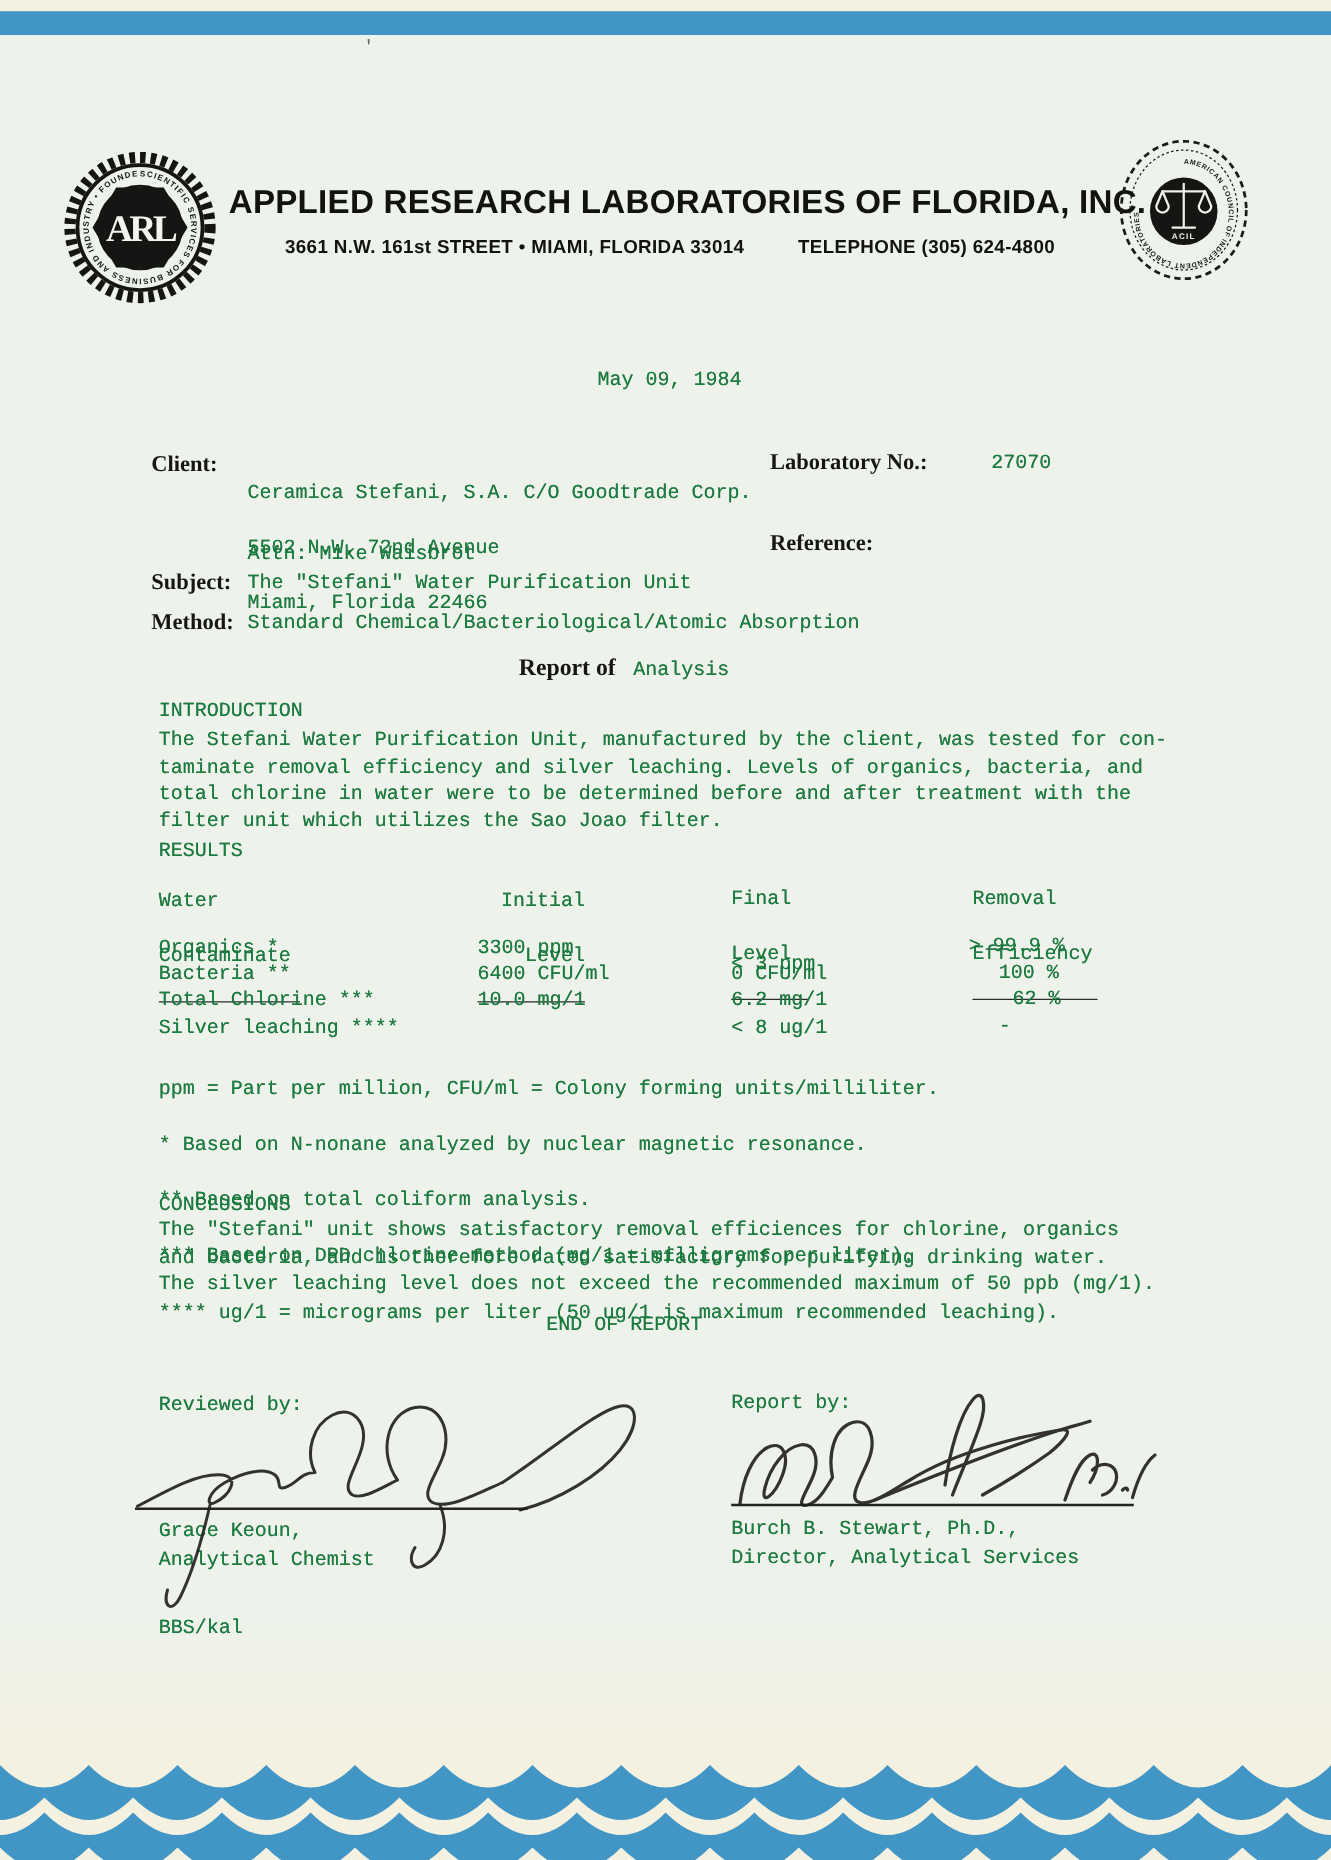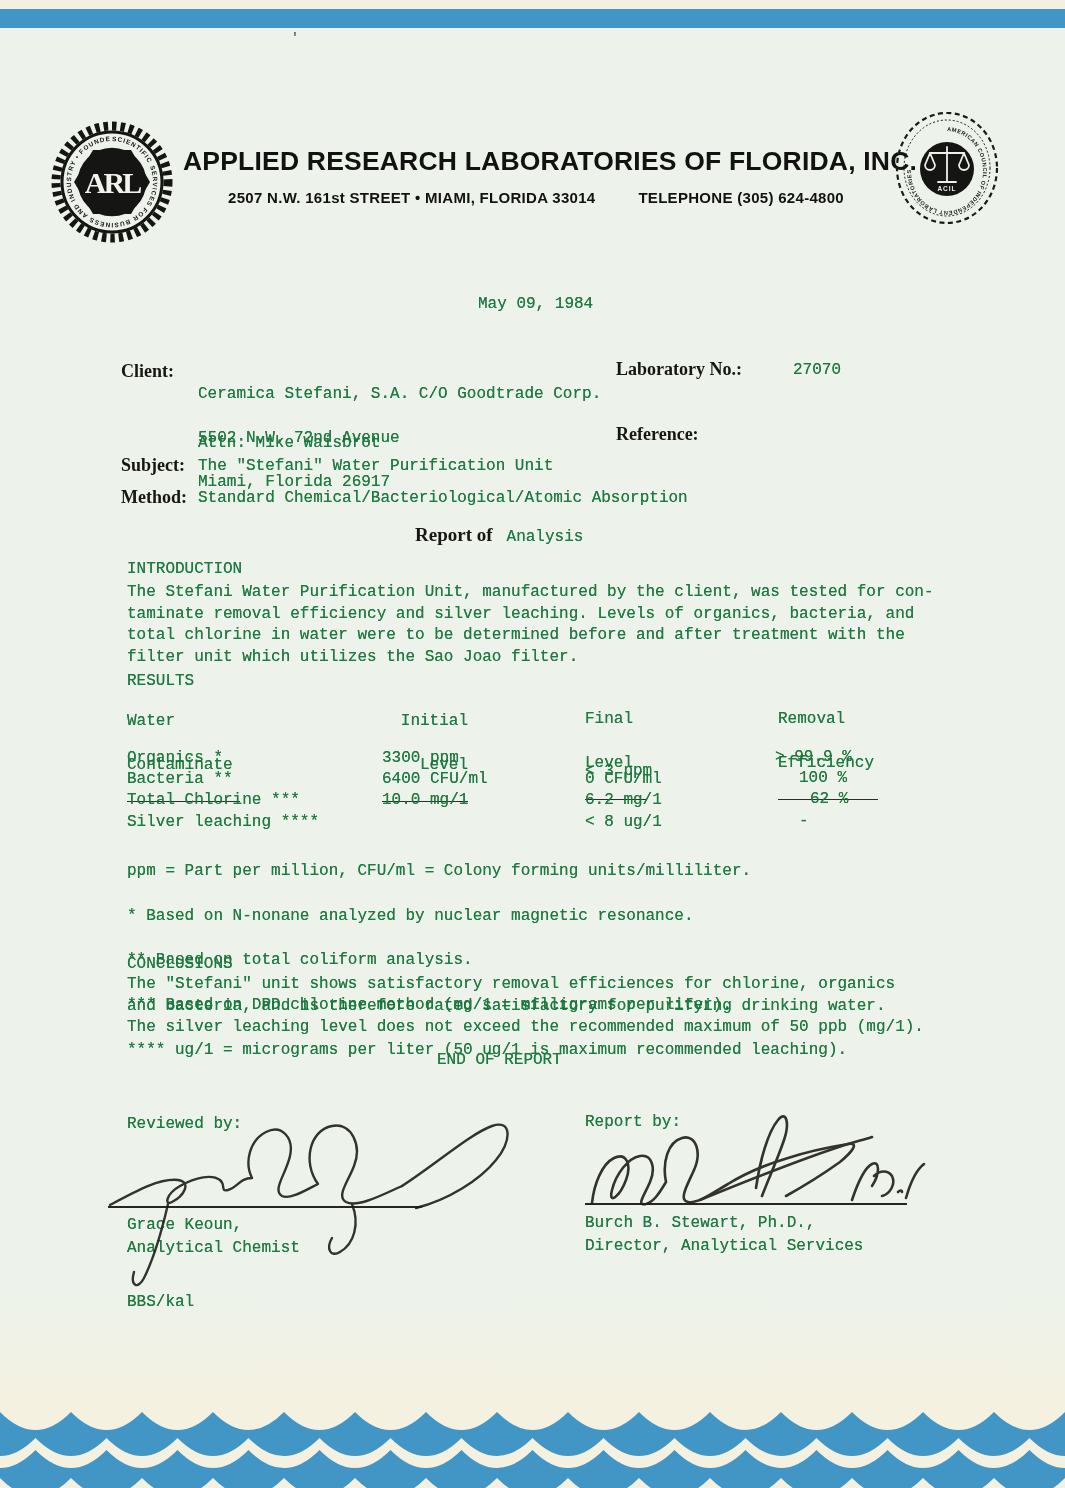--- a/index.html
+++ b/index.html
@@ -37,21 +37,21 @@
     <text font-family="Liberation Sans, sans-serif" font-size="6.4" font-weight="700" fill="#151513" letter-spacing="1">
       <textPath href="#ringL">SCIENTIFIC SERVICES FOR BUSINESS AND INDUSTRY • FOUNDED 1949 •</textPath>
     </text>
     <polygon points="103,65 84,33 46,33 27,65 46,97 84,97" fill="#151513"></polygon>
     <text x="65" y="76" text-anchor="middle" fill="#f2f2ee" font-family="Liberation Serif, serif" font-weight="700" font-size="30" letter-spacing="-3">ARL</text>
   </svg>
 
   <div class="abs lhead" style="left:183px;top:146px;font-size:26.5px;letter-spacing:.2px;">APPLIED RESEARCH LABORATORIES OF FLORIDA, INC.</div>
 
   <div class="abs" style="left:228px;top:189px;width:616px;display:flex;justify-content:space-between;">
-    <span class="lhead" style="font-size:15px;letter-spacing:.3px;">2507 N.W. 161st STREET • MIAMI, FLORIDA 33014</span>
+    <span class="lhead" style="font-size:15px;letter-spacing:.3px;">3661 N.W. 161st STREET • MIAMI, FLORIDA 33014</span>
     <span class="lhead" style="font-size:15px;letter-spacing:.3px;">TELEPHONE (305) 624-4800</span>
   </div>
 
 
   <svg class="abs" style="left:891px;top:107px;" width="112" height="122" viewBox="0 0 112 122">
     <defs>
       <path id="ringR" d="M56,24 A36,40 0 1 1 55.99,24"></path>
     </defs>
     <ellipse cx="56" cy="61" rx="50" ry="55" fill="none" stroke="#1b1b19" stroke-width="2.2" stroke-dasharray="5 3.5"></ellipse>
     <ellipse cx="56" cy="61" rx="43" ry="48" fill="none" stroke="#1b1b19" stroke-width="1" stroke-dasharray="2 2"></ellipse>
@@ -68,21 +68,21 @@
     </g>
     <text x="56" y="84" text-anchor="middle" fill="#f0efe9" font-family="Liberation Sans, sans-serif" font-size="6.5" font-weight="700" letter-spacing="1">ACIL</text>
   </svg>
 
   <div class="abs mono" style="left:478px;top:295px;">May 09, 1984</div>
 
   <div class="abs plabel" style="left:121px;top:361px;">Client:</div>
   <div class="abs mono lh22" style="left:198px;top:361px;line-height:22px;">
     <span>Ceramica Stefani, S.A. C/O Goodtrade Corp.</span>
     <span>5502 N.W. 72nd Avenue</span>
-    <span>Miami, Florida  26917</span>
+    <span>Miami, Florida  22466</span>
   </div>
   <div class="abs mono" style="left:198px;top:434px;">Attn:  Mike Waisbrot</div>
 
   <div class="abs plabel" style="left:616px;top:359px;">Laboratory No.:</div>
   <div class="abs mono" style="left:793px;top:361px;text-align:center;">27070</div>
   <div class="abs plabel" style="left:616px;top:424px;">Reference:</div>
 
   <div class="abs plabel" style="left:121px;top:455px;">Subject:</div>
   <div class="abs mono" style="left:198px;top:457px;">The "Stefani" Water Purification Unit</div>
 

